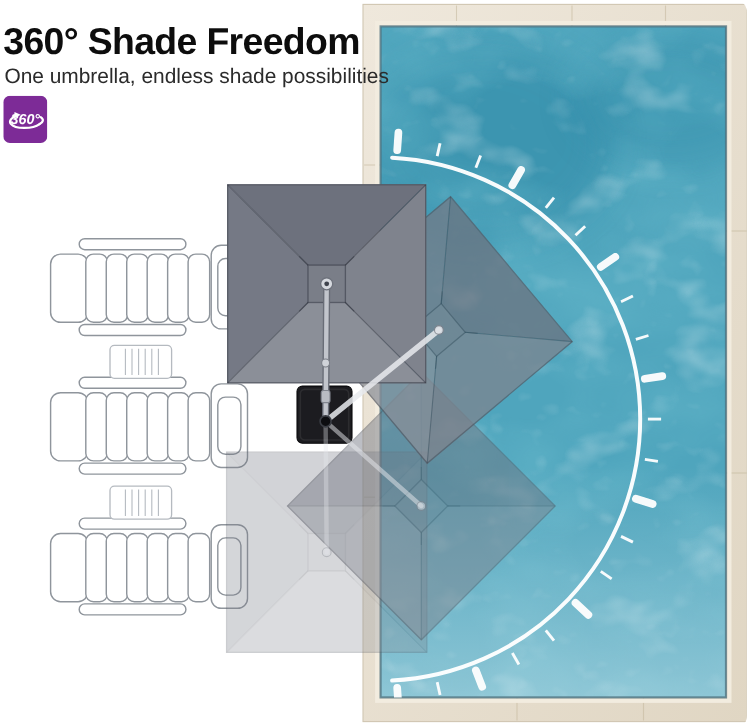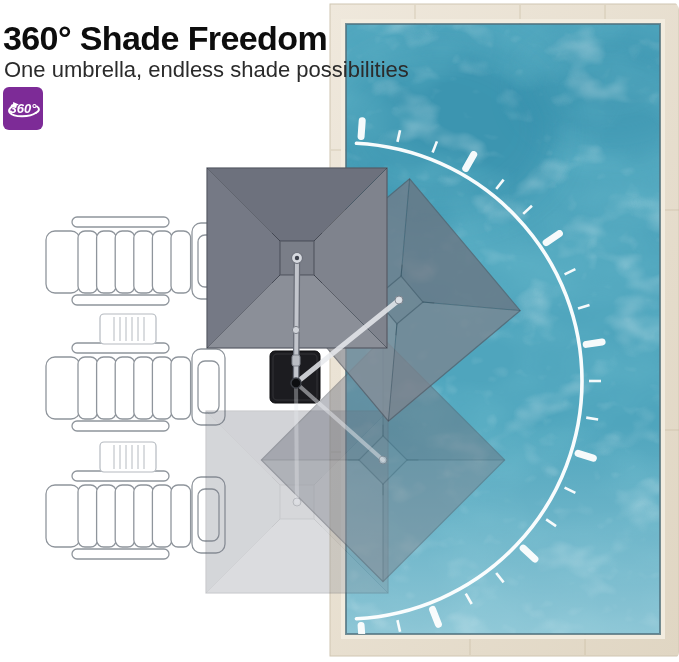--- a/index.html
+++ b/index.html
@@ -1,21 +1,21 @@
 <!DOCTYPE html>
 <html><head>
 <meta charset="utf-8">
 <style>
   html,body{margin:0;padding:0;background:#ffffff;}
   #stage{position:relative;width:679px;height:662px;background:#ffffff;overflow:hidden;
          font-family:"Liberation Sans",sans-serif;border-radius:11px;}
   #scene-svg{position:absolute;left:0;top:0;}
   .title{position:absolute;left:3px;top:20px;font-weight:700;font-size:34px;line-height:36px;
          color:#0d0d0d;letter-spacing:-0.6px;white-space:nowrap;}
-  .subtitle{position:absolute;left:4px;top:60px;font-size:22px;line-height:20px;color:#2b2b2b;white-space:nowrap;}
+  .subtitle{position:absolute;left:4px;top:60px;font-size:19px;line-height:20px;color:#2b2b2b;white-space:nowrap;}
   .badge{position:absolute;left:3px;top:87px;width:60px;height:43px;border-radius:6px;}
   .badge svg{display:block;width:40px;height:43px;}
 </style>
 </head>
 <body>
 
 <div id="stage">
 
   <svg id="scene-svg" width="679" height="662" viewBox="0 0 679 662">
       <defs>

